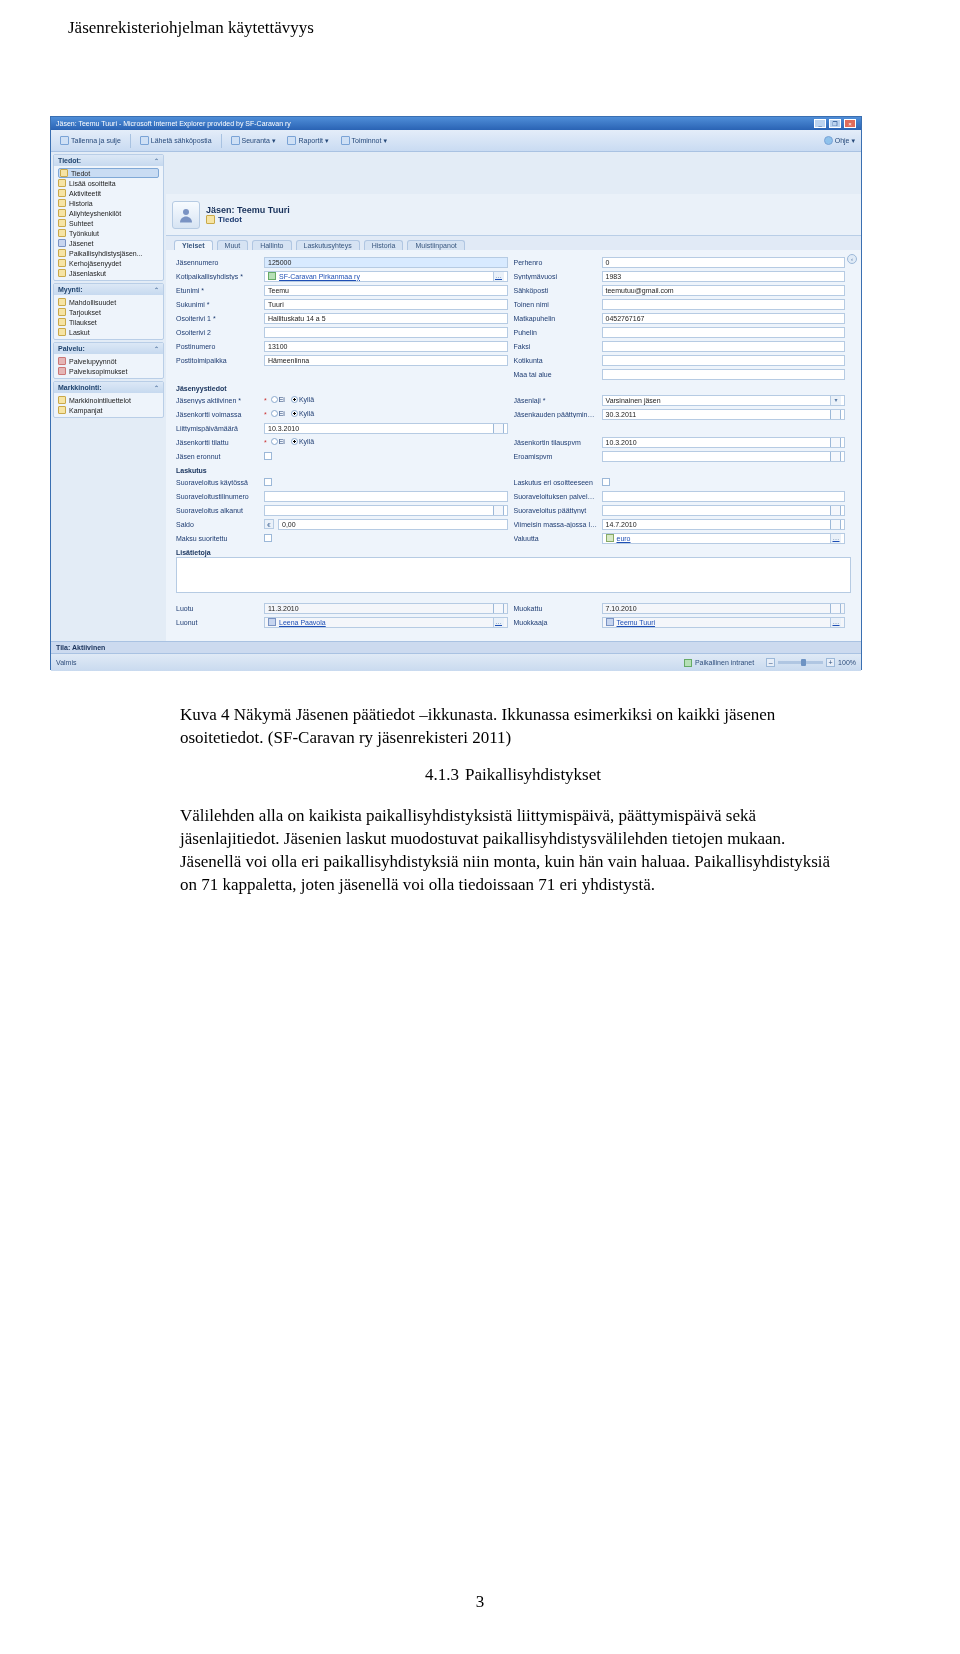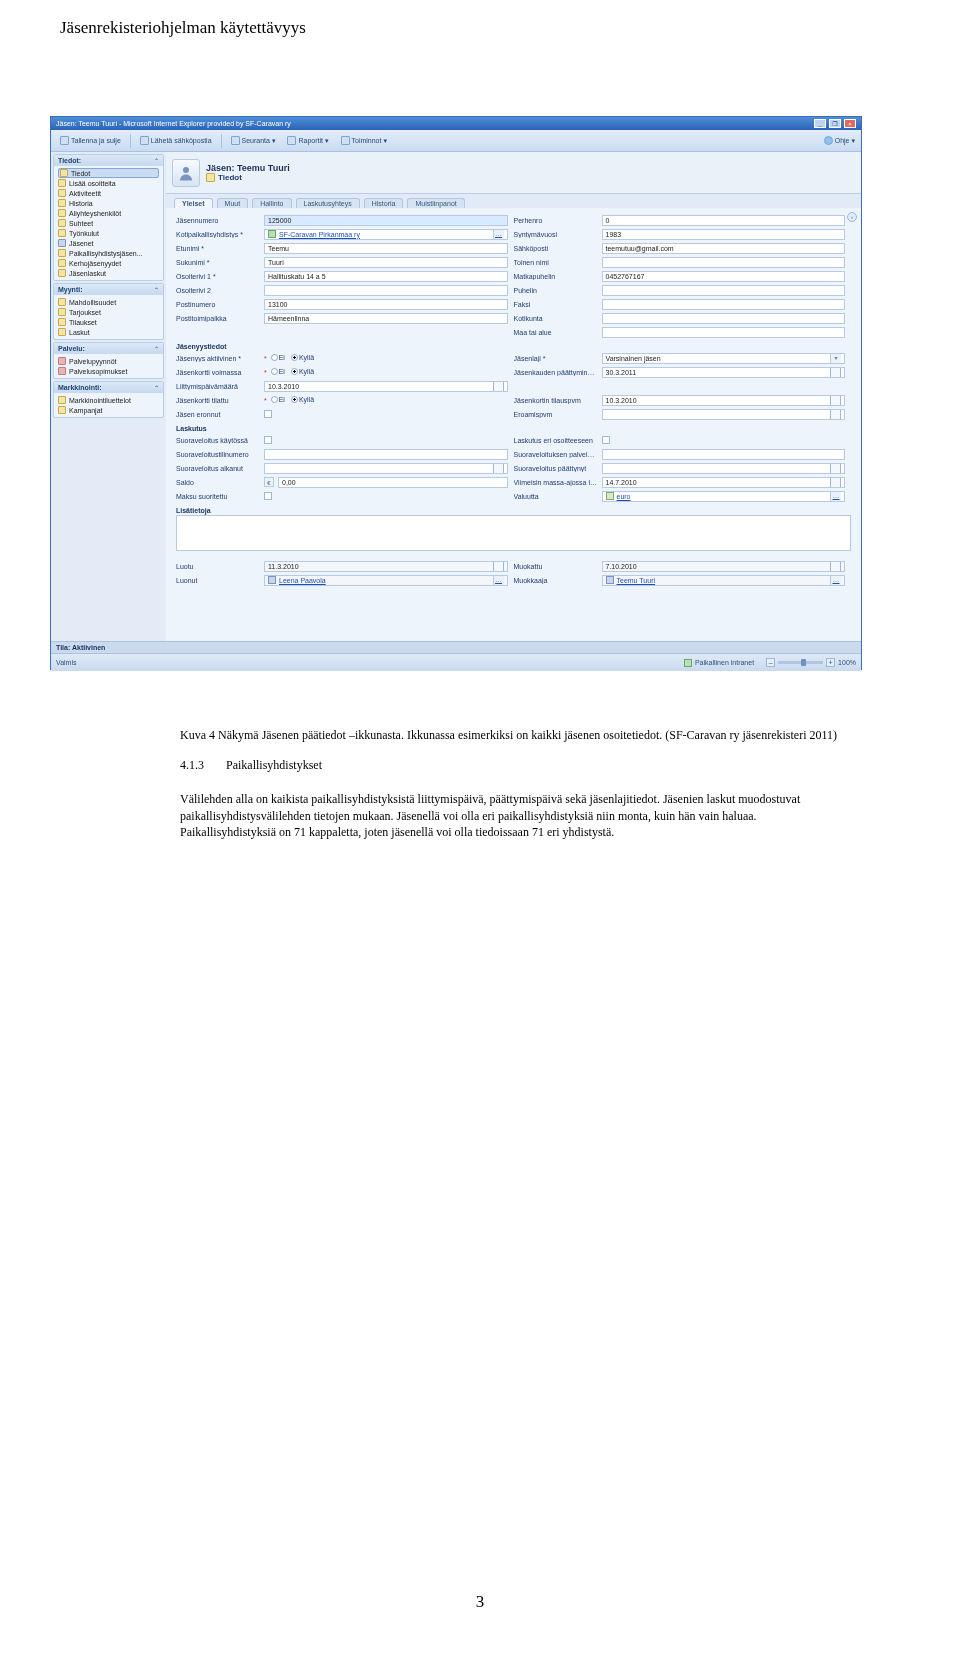--- a/index.html
+++ b/index.html
@@ -7,33 +7,33 @@
     background: #fff;
     font-family: "Times New Roman", Times, serif;
     width: 960px;
     height: 1654px;
     position: relative;
     color: #000;
   }
   .page-header {
     position: absolute;
     top: 18px;
-    left: 60px;
+    left: 68px;
     font-size: 17px;
   }
   .content-area {
     position: absolute;
     left: 180px;
-    top: 727px;
+    top: 704px;
     width: 660px;
-    font-size: 12px;
+    font-size: 17px;
     line-height: 1.35;
   }
   .para { margin-bottom: 14px; }
-  .heading-row { margin-bottom: 18px; }
+  .heading-row { margin-bottom: 18px; text-align: center; }
   .heading-num { display: inline-block; width: 46px; }
   .page-number {
     position: absolute;
     bottom: 42px;
     left: 0;
     width: 960px;
     text-align: center;
     font-size: 17px;
   }
 
@@ -126,20 +126,21 @@
   .panel-body .item .ic {
     width: 8px; height: 8px; background: #f6e4a4; border: 1px solid #c9a94a; border-radius: 1px; flex: none;
   }
   .panel-body .item.sel { background: #c9dcf3; border: 1px solid #7fa8d6; border-radius: 2px; padding: 0 1px; }
 
   .main-pane {
     flex: 1;
     background: #7f1d1d;
     display: flex;
     flex-direction: column;
+    margin-top: 42px;
   }
   .member-hd {
     height: 42px;
     background: #eaf1f9;
     border-bottom: 1px solid #b9cee7;
     display: flex;
     align-items: center;
     padding: 4px 6px;
     gap: 6px;
   }

